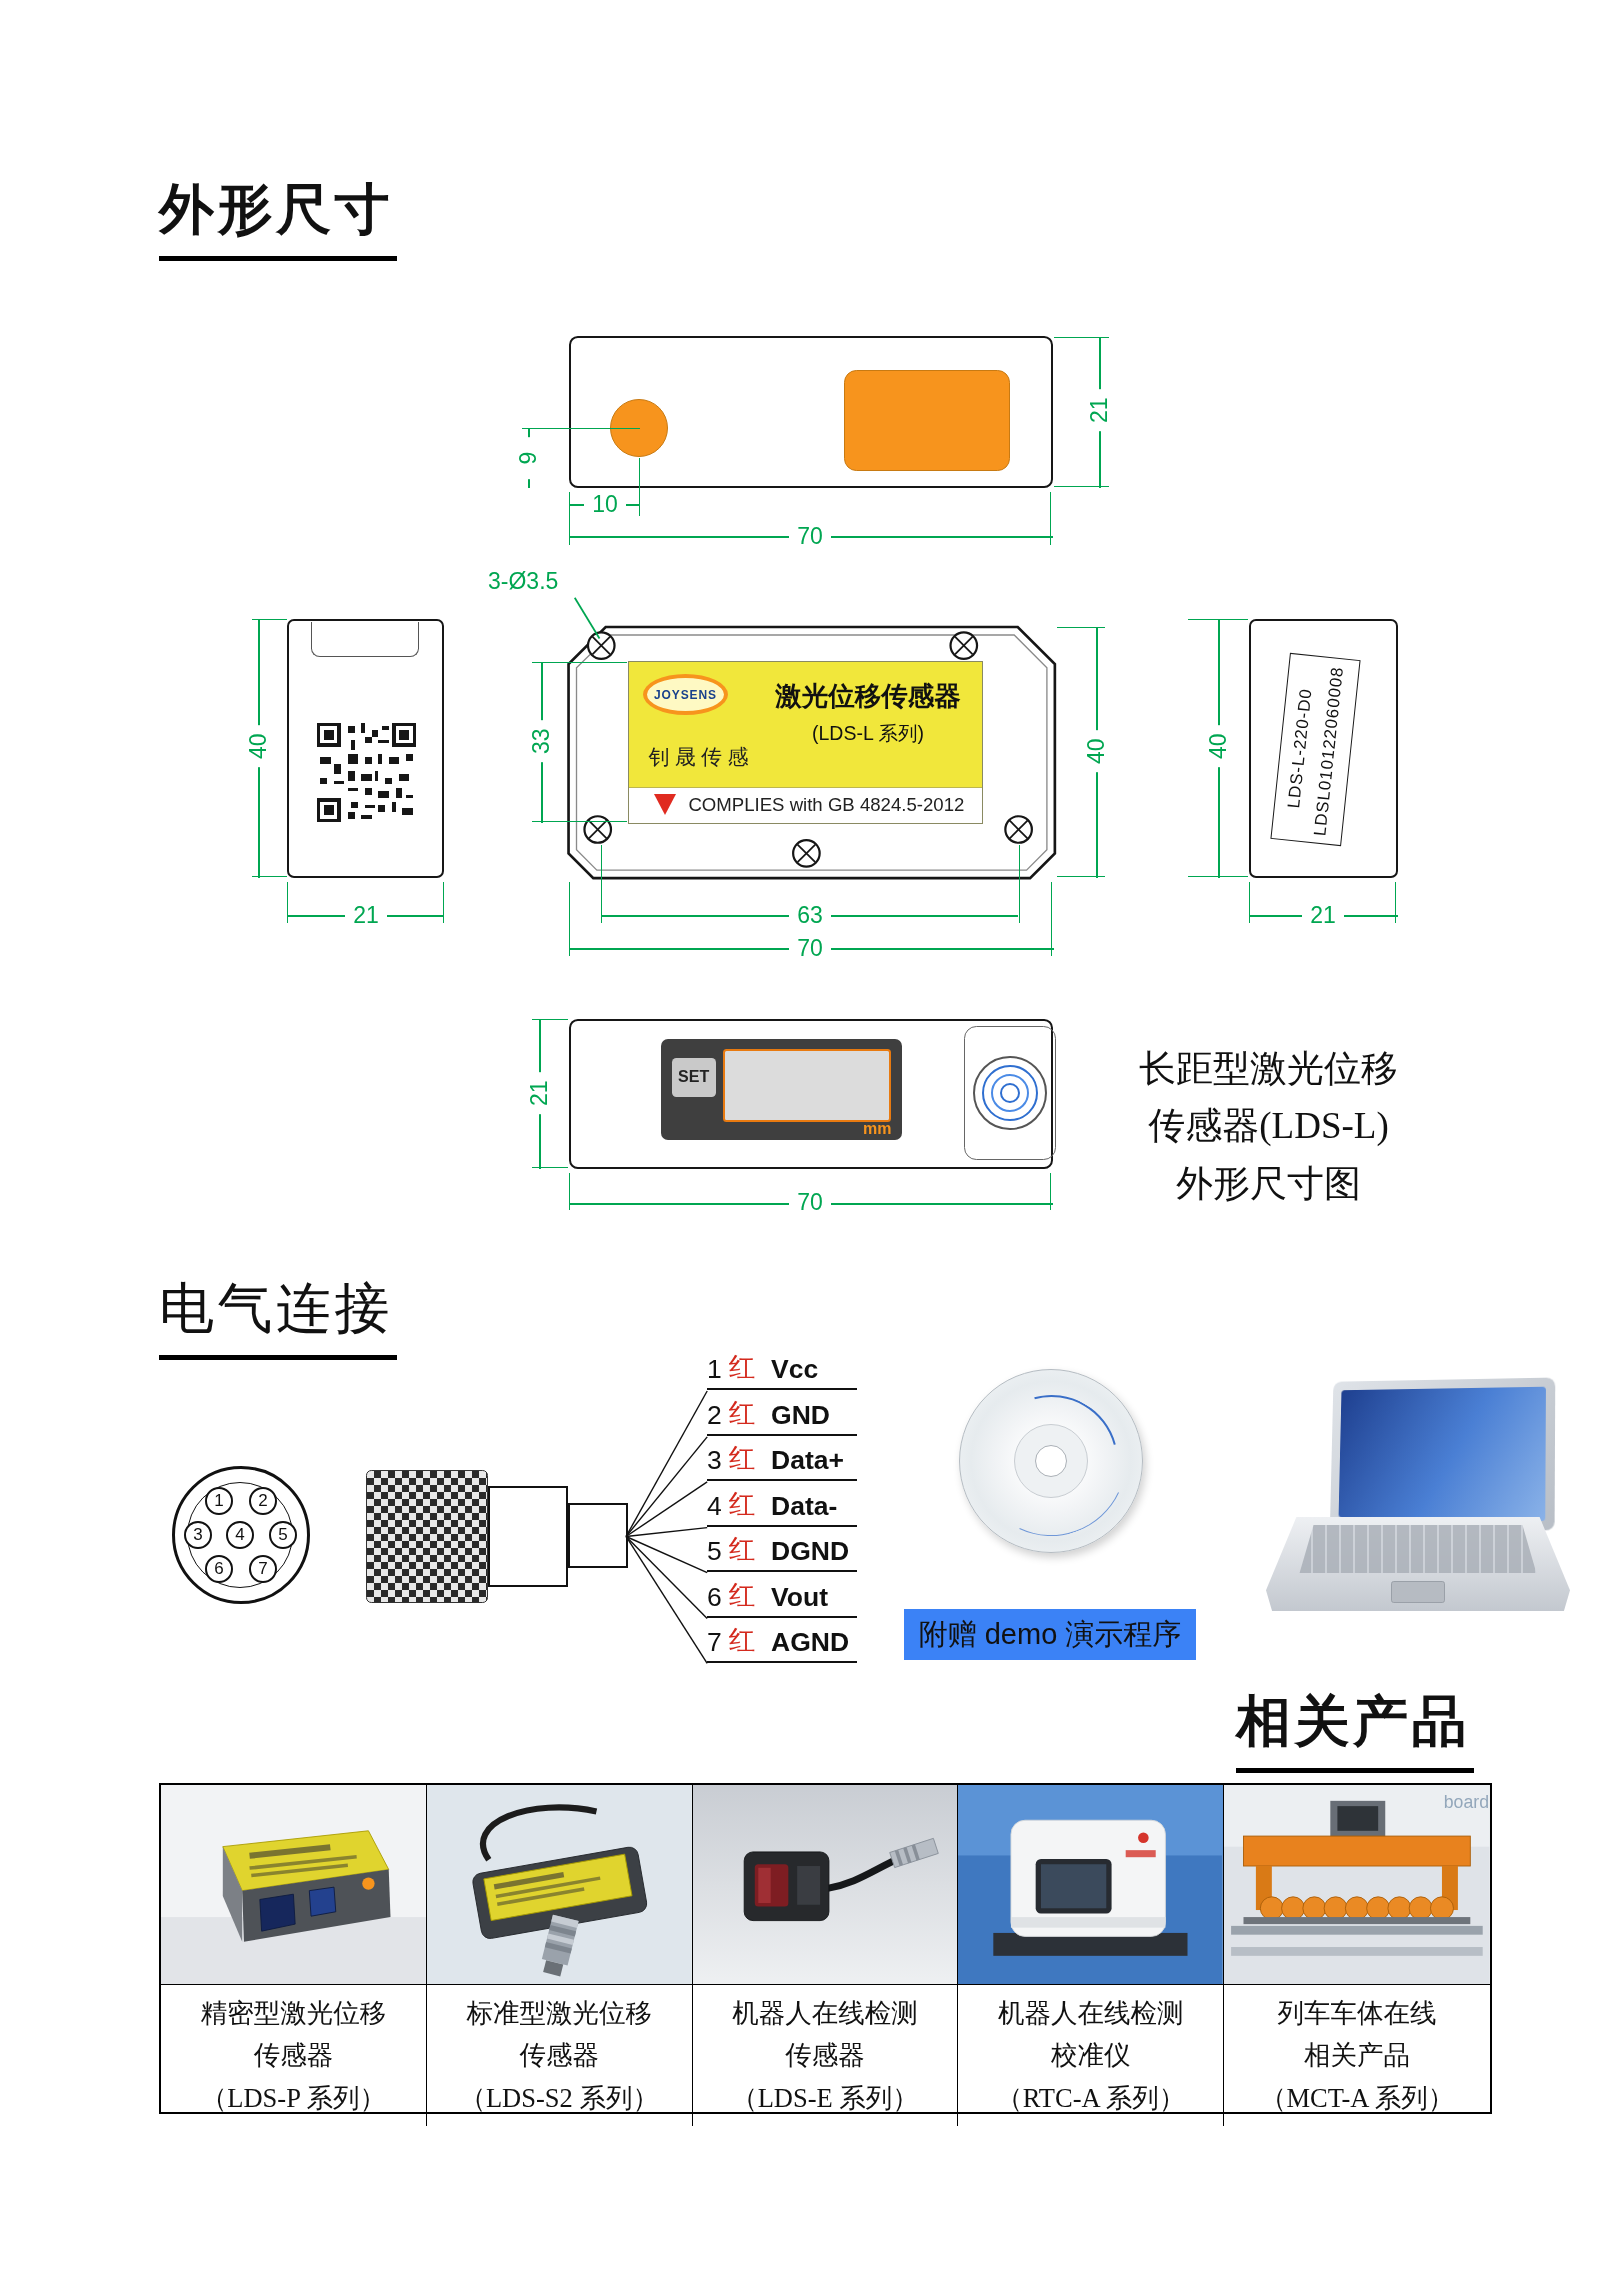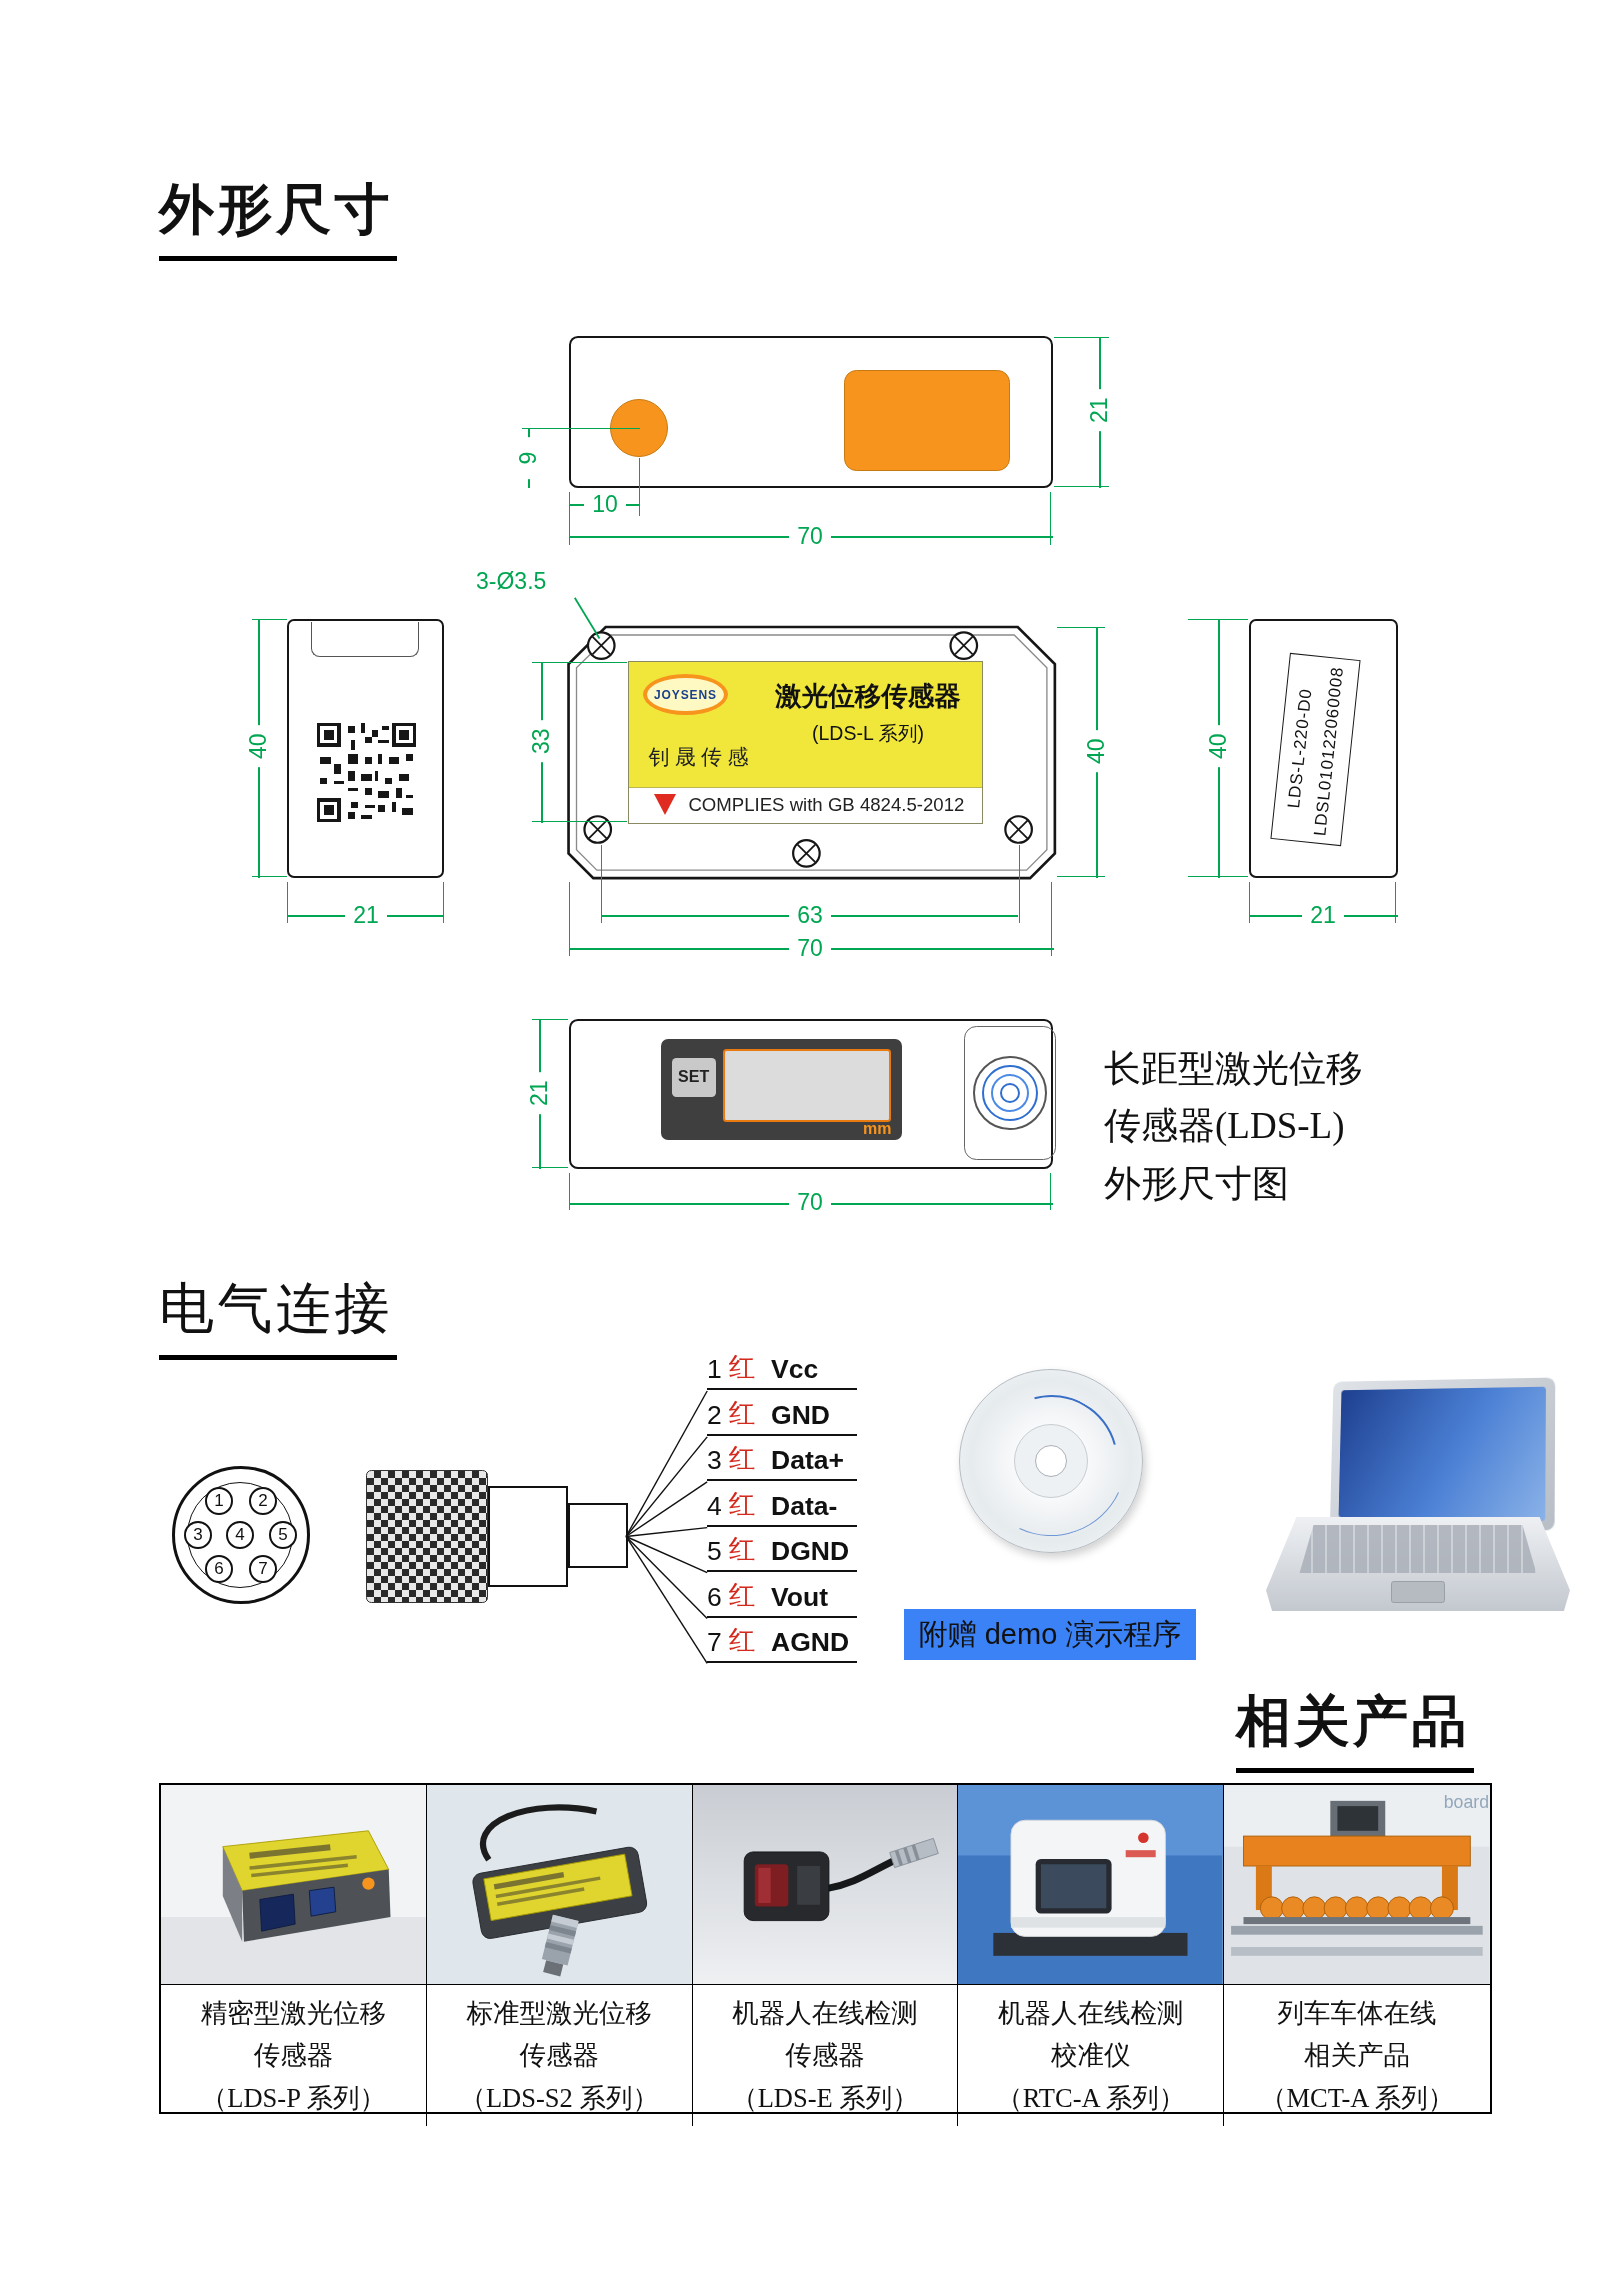--- a/index.html
+++ b/index.html
@@ -30,21 +30,21 @@
     font-size:17px; background:#fff;
   }
   .wire-row {
     position:absolute; left:707px; width:150px; height:35px;
     border-bottom:2.7px solid #111; display:flex; align-items:flex-end;
     gap:7px; font-size:26.5px; padding-bottom:2.7px;
   }
   .w-col { color:#d42a1e; }
   .w-sig { margin-left:8.8px; font-weight:600; }
   .caption {
-    position:absolute; left:1104px; top:1040px; width:329px; 
+    position:absolute; left:1104px; top:1040px; width:329px; text-align:center;
     font-family:"Liberation Serif","DejaVu Serif",serif; font-size:37px; line-height:1.55;
   }
   .ptable {
     position:absolute; left:159px; top:1783px; width:1333px; height:331px;
     border:2.7px solid #000; display:grid; grid-template-columns:repeat(5,1fr);
     grid-template-rows:200px auto; background:#fff;
   }
   .pimg  { border-right:1.8px solid #000; border-bottom:1.8px solid #000; overflow:hidden; }
   .pimg.last { border-right:none; }
   .pimg svg { display:block; width:100%; height:100%; }
@@ -147,21 +147,21 @@
         <line x1="522" y1="288" x2="542" y2="308" stroke-width="2"></line>
         <line x1="522" y1="308" x2="542" y2="288" stroke-width="2"></line>
       </g>
     <g stroke="#161616">
         <circle cx="292" cy="325" r="15" fill="#fff" stroke-width="2.5"></circle>
         <line x1="282" y1="315" x2="302" y2="335" stroke-width="2"></line>
         <line x1="282" y1="335" x2="302" y2="315" stroke-width="2"></line>
       </g>
     <line x1="30" y1="36" x2="58" y2="82" stroke="#00a651" stroke-width="2"></line>
   </svg>
-  <div class="callout" style="left:476px;top:568px;">3-Ø3.5</div>
+  <div class="callout" style="left:488px;top:568px;">3-Ø3.5</div>
 
   <div class="label-box">
     <div class="label-yellow"></div>
     <div class="logo">JOYSENS</div>
     <div class="abs" style="left:133px;top:16px;width:212px;text-align:center;font-size:26.5px;font-weight:700;">激光位移传感器</div>
     <div class="abs" style="left:133px;top:58px;width:212px;text-align:center;font-size:19.5px;">(LDS-L 系列)</div>
     <div class="abs" style="left:19.5px;top:81px;font-size:21px;letter-spacing:5.3px;color:#222;">钊晟传感</div>
     <div class="abs" style="left:0;bottom:0;height:37px;width:100%;display:flex;align-items:center;gap:12.4px;padding-left:25px;">
       <span style="width:0;height:0;border-left:11.5px solid transparent;border-right:11.5px solid transparent;border-top:21px solid #e02b20;display:inline-block;"></span>
       <span style="font-size:18.6px;color:#222;">COMPLIES with GB 4824.5-2012</span>

